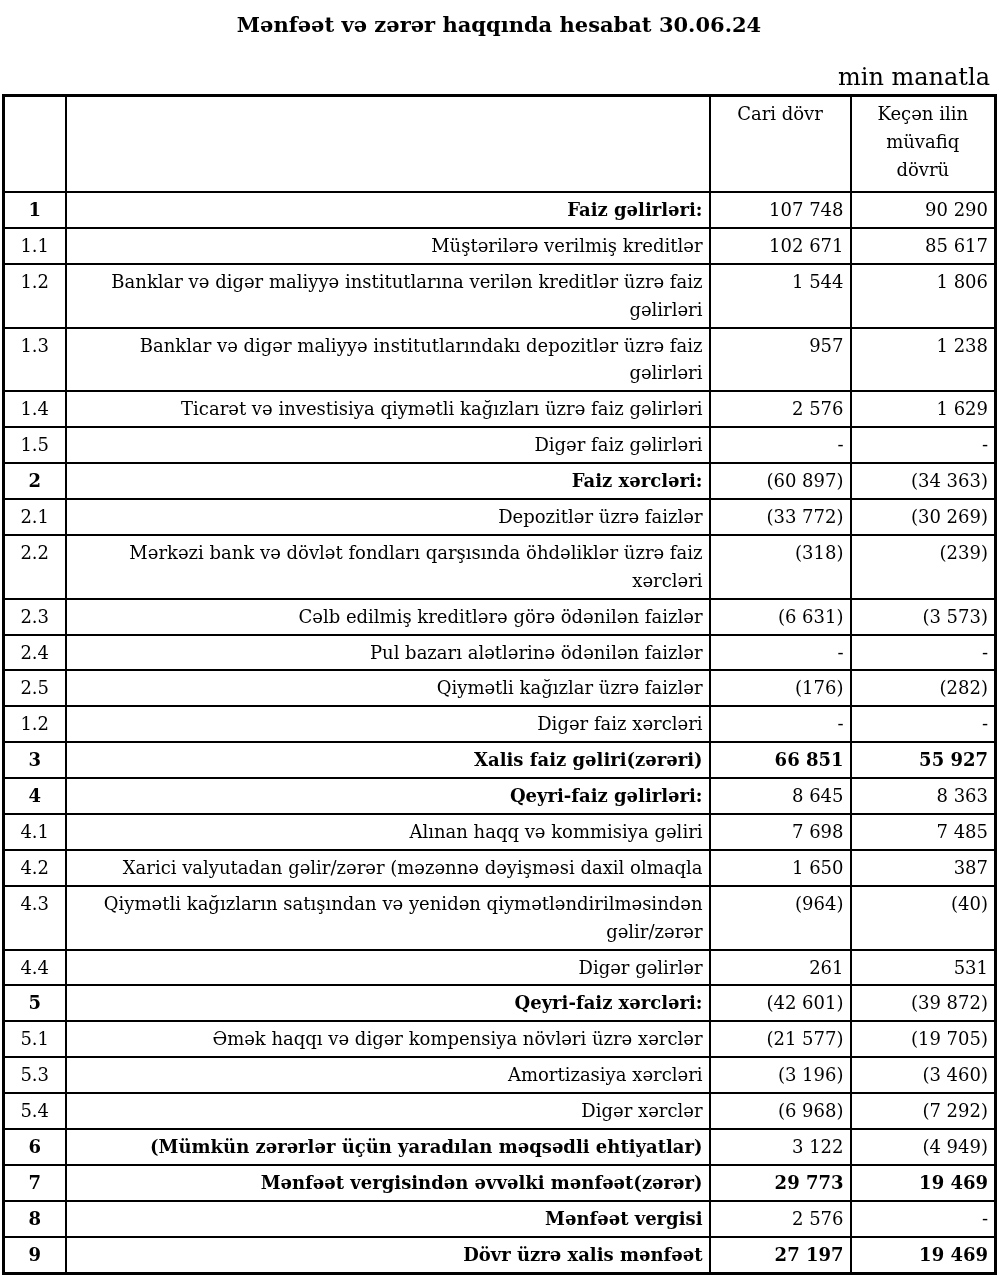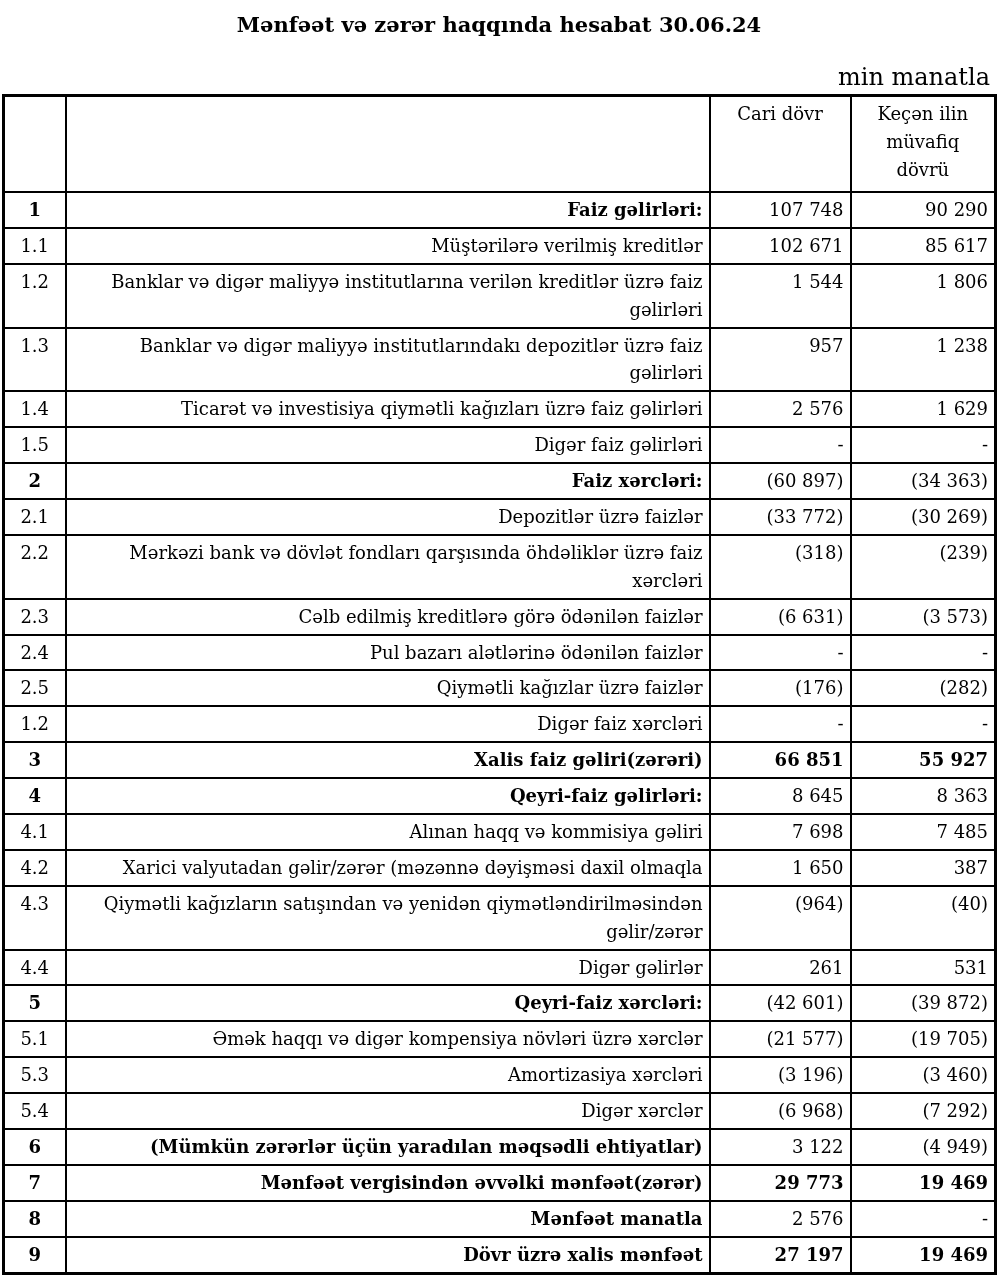--- a/index.html
+++ b/index.html
@@ -227,21 +227,21 @@
           <td class="val">(4 949)</td>
         </tr>
         <tr class="single section boldvals">
           <td class="num">7</td>
           <td class="desc">Mənfəət vergisindən əvvəlki mənfəət(zərər)</td>
           <td class="val">29 773</td>
           <td class="val">19 469</td>
         </tr>
         <tr class="single section">
           <td class="num">8</td>
-          <td class="desc">Mənfəət manatla</td>
+          <td class="desc">Mənfəət vergisi</td>
           <td class="val">2 576</td>
           <td class="val">-</td>
         </tr>
         <tr class="single section boldvals">
           <td class="num">9</td>
           <td class="desc">Dövr üzrə xalis mənfəət</td>
           <td class="val">27 197</td>
           <td class="val">19 469</td>
         </tr>
       </tbody>

